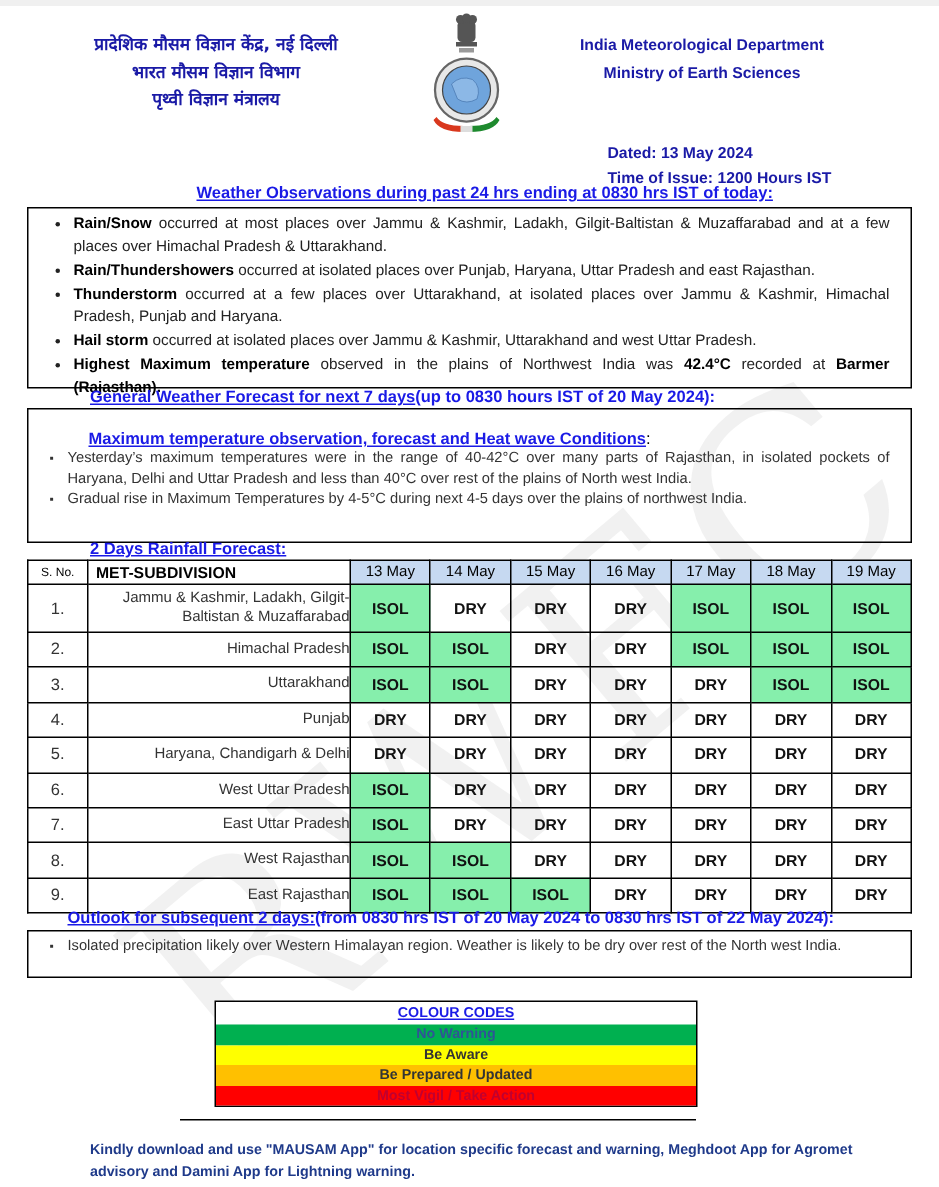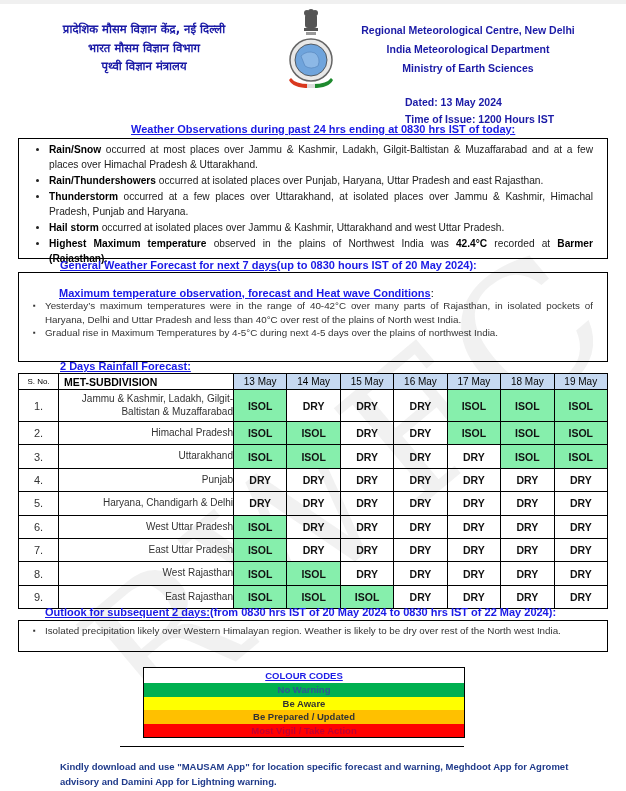--- a/index.html
+++ b/index.html
@@ -87,21 +87,20 @@
   </g>
   <circle cx="26" cy="52" r="21" fill="#e8e8e8" stroke="#666" stroke-width="1.5"></circle>
   <circle cx="26" cy="52" r="16" fill="#6fa4dc" stroke="#444" stroke-width="0.8"></circle>
   <path d="M16 48 Q22 42 30 45 Q36 50 33 58 Q26 62 20 58 Z" fill="#8cb8e6" stroke="#4a78b0" stroke-width="0.5"></path>
   <path d="M6 70 Q10 76 24 76 L24 80 Q8 80 4 72 Z" fill="#d9381e"></path>
   <path d="M46 70 Q42 76 28 76 L28 80 Q44 80 48 72 Z" fill="#1e8a2e"></path>
   <rect x="22" y="76" width="8" height="4" fill="#ddd"></rect>
 </svg>
 
 <div class="eng-block">
-  <div>Regional Meteorological Centre, New Delhi</div>
   <div>India Meteorological Department</div>
   <div>Ministry of Earth Sciences</div>
 </div>
 
 <div class="dated">
   <div>Dated: 13 May 2024</div>
   <div>Time of Issue: 1200 Hours IST</div>
 </div>
 
 <div class="sec-title" style="left:131px; top:123px;text-align:center;">Weather Observations during past 24 hrs ending at 0830 hrs IST of today:</div>

